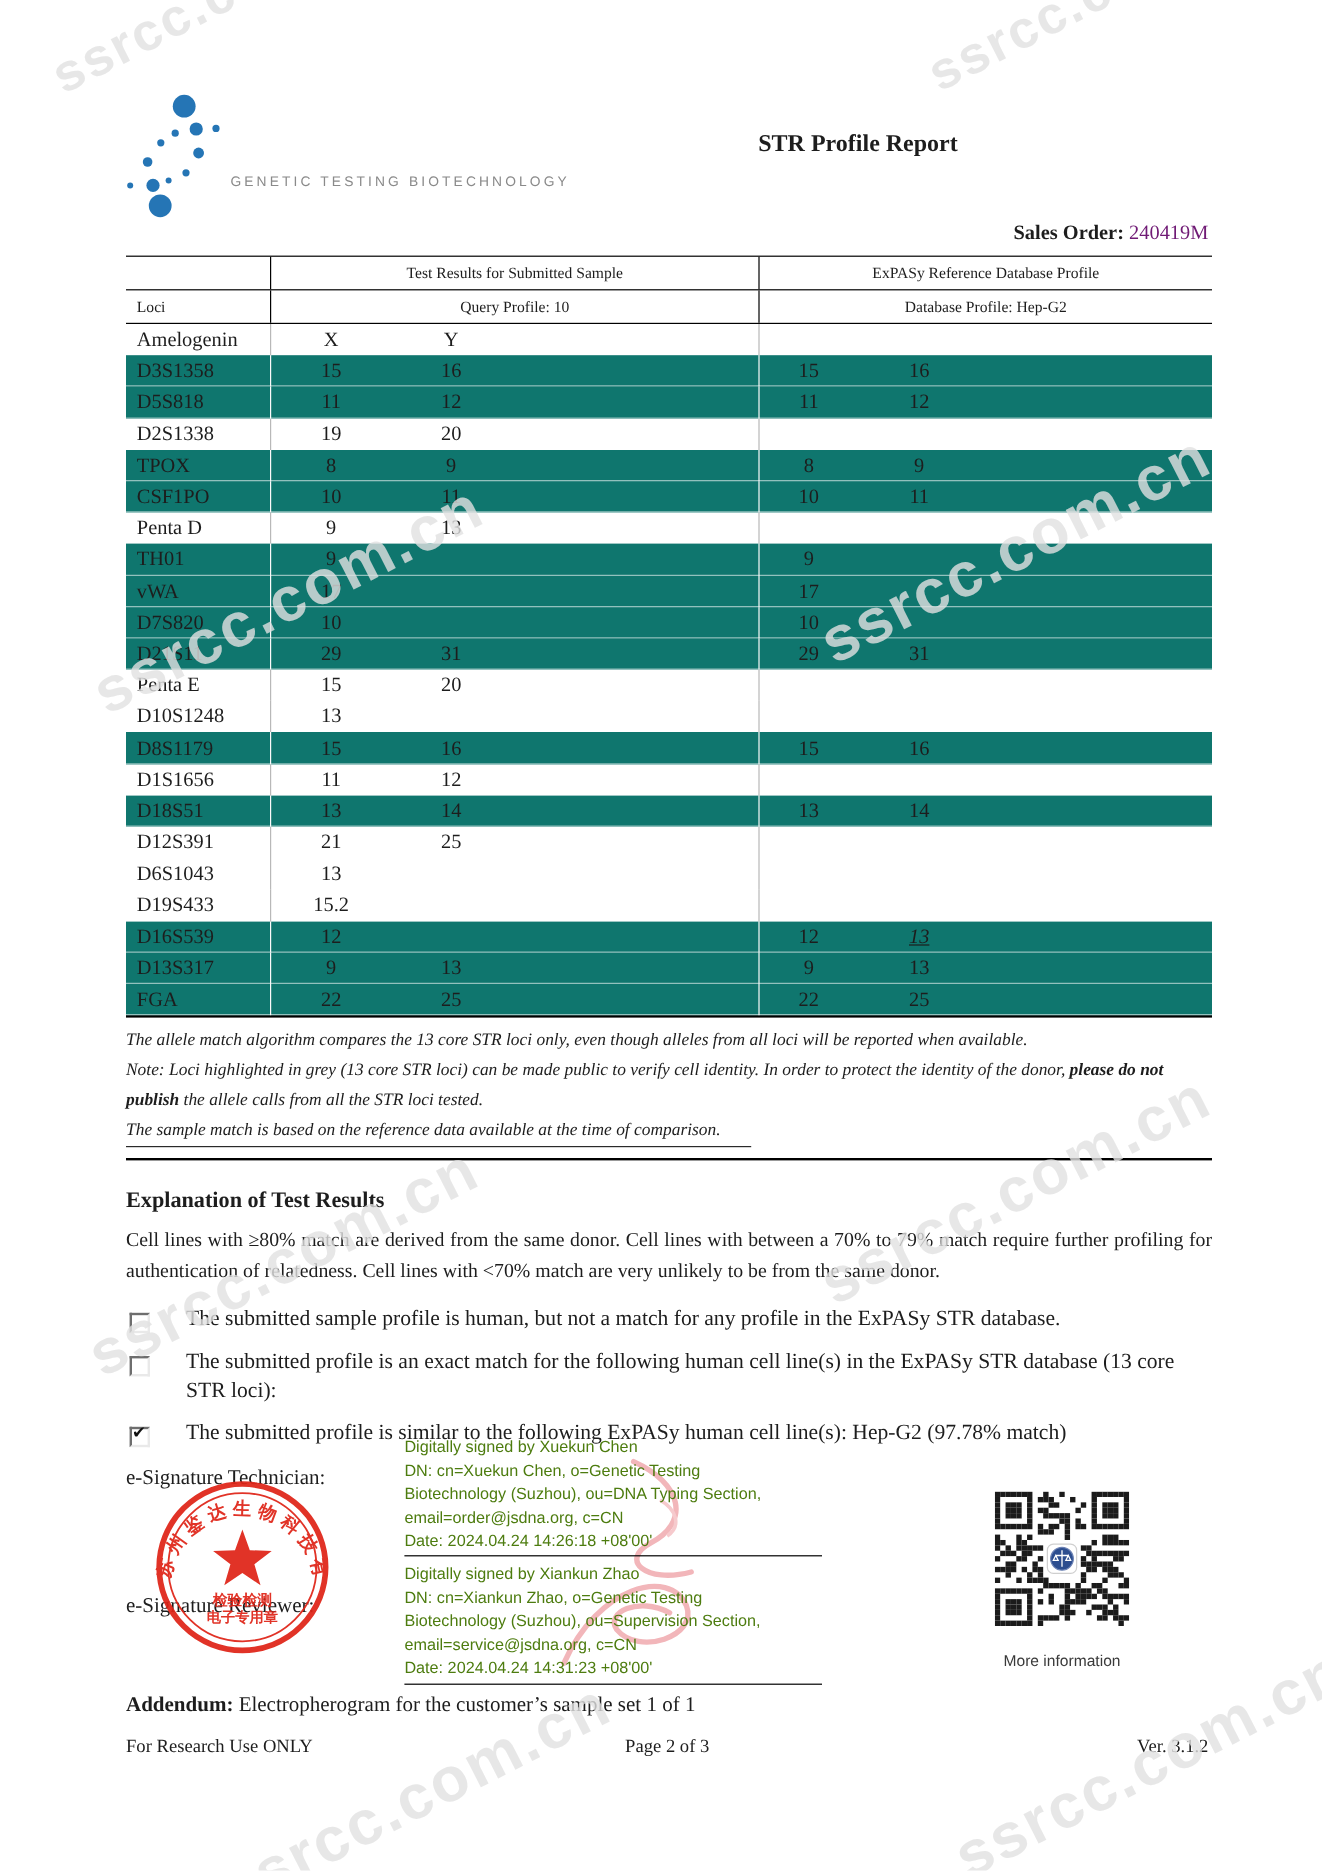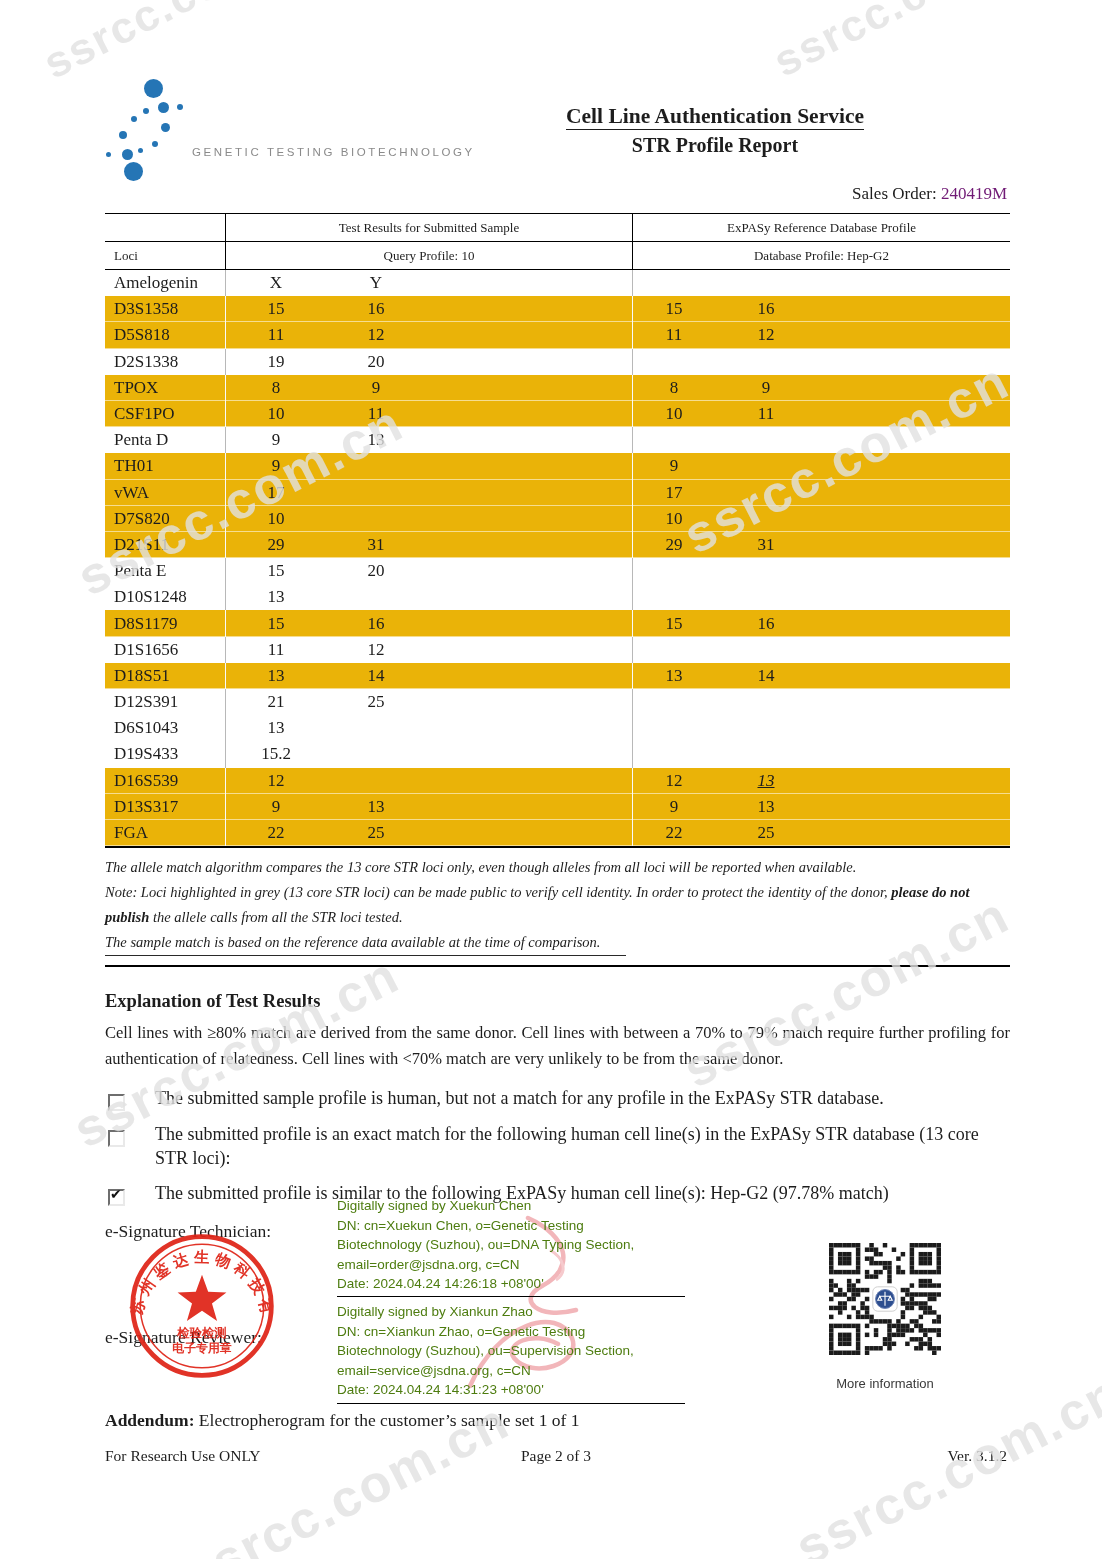--- a/index.html
+++ b/index.html
@@ -12,34 +12,34 @@
   
   .logo-dot{position:absolute;border-radius:50%;background:#2575b5;z-index:2;}
   .logo-text{position:absolute;left:192px;top:146px;font-family:"Liberation Sans","DejaVu Sans",sans-serif;
       font-size:11.5px;letter-spacing:2.6px;color:#8a8a8a;z-index:2;}
   
   .title-wrap{position:absolute;left:430px;top:104px;width:570px;text-align:center;z-index:2;}
   .title1{font-size:21.5px;font-weight:bold;}
   .title1 span{border-bottom:1.8px solid #1d1d1d;padding-bottom:1px;}
   .title2{font-size:20px;font-weight:bold;margin-top:5px;}
   .sales{position:absolute;right:95px;top:184px;font-size:17px;z-index:2;}
-  .sales b{font-weight:normal;}
+  .sales b{font-weight:bold;}
   .sales .val{color:#701a75;}
   
   .flow{position:absolute;left:105px;top:213px;width:905px;z-index:2;}
   .strtable{border-top:1.6px solid #000;border-bottom:2.5px solid #000;}
   .thead{display:flex;align-items:center;height:27px;border-bottom:1.5px solid #000;
          font-weight:normal;font-size:13px;}
   .thead .h-loci{width:120px;padding-left:9px;box-sizing:border-box;}
   .thead .h-mid{width:407px;text-align:center;border-left:1.6px solid #000;box-sizing:border-box;height:100%;
         display:flex;align-items:center;justify-content:center;}
   .thead .h-ref{flex:1;text-align:center;border-left:1.6px solid #000;box-sizing:border-box;height:100%;
         display:flex;align-items:center;justify-content:center;}
   .trow{display:flex;align-items:center;height:26.2px;font-size:17px;}
-  .trow.grey{background:#eab308;box-shadow:inset 0 -1px 0 rgba(255,255,255,0.55);}
+  .trow.grey{background:#0f766e;box-shadow:inset 0 -1px 0 rgba(255,255,255,0.55);}
   .c-loci{width:120px;padding-left:9px;box-sizing:border-box;}
   .c-mid{width:407px;display:flex;height:100%;align-items:center;border-left:1.5px solid #b8b8b8;box-sizing:border-box;}
   .c-ref{flex:1;display:flex;height:100%;align-items:center;border-left:1.5px solid #b8b8b8;box-sizing:border-box;}
   .grey .c-mid,.grey .c-ref{border-left-color:#fafafa;}
   .c-mid .a1{width:100px;text-align:center;}
   .c-mid .a2{width:100px;text-align:center;}
   .c-ref .a1{width:82px;text-align:center;}
   .c-ref .a2{width:102px;text-align:center;}
   .a2.em{font-style:italic;text-decoration:underline;}
   
@@ -105,21 +105,20 @@
     <div class="logo-dot" style="left:119px;top:131px;width:8px;height:8px;"></div>
     <div class="logo-dot" style="left:152px;top:141px;width:6px;height:6px;"></div>
     <div class="logo-dot" style="left:106px;top:152px;width:5px;height:5px;"></div>
     <div class="logo-dot" style="left:122px;top:149px;width:11px;height:11px;"></div>
     <div class="logo-dot" style="left:138px;top:148px;width:5px;height:5px;"></div>
     <div class="logo-dot" style="left:124px;top:162px;width:19px;height:19px;"></div>
     <div class="logo-text">GENETIC TESTING BIOTECHNOLOGY</div>
   </div>
 
   <div class="title-wrap">
-    <div class="title1"><span>Cell Line Authentication Service</span></div>
     <div class="title2">STR Profile Report</div>
   </div>
   <div class="sales">
     <b>Sales Order:</b>
     <span class="val">240419M</span>
   </div>
 
   <div class="flow">
     <div class="strtable">
       <div class="thead">

